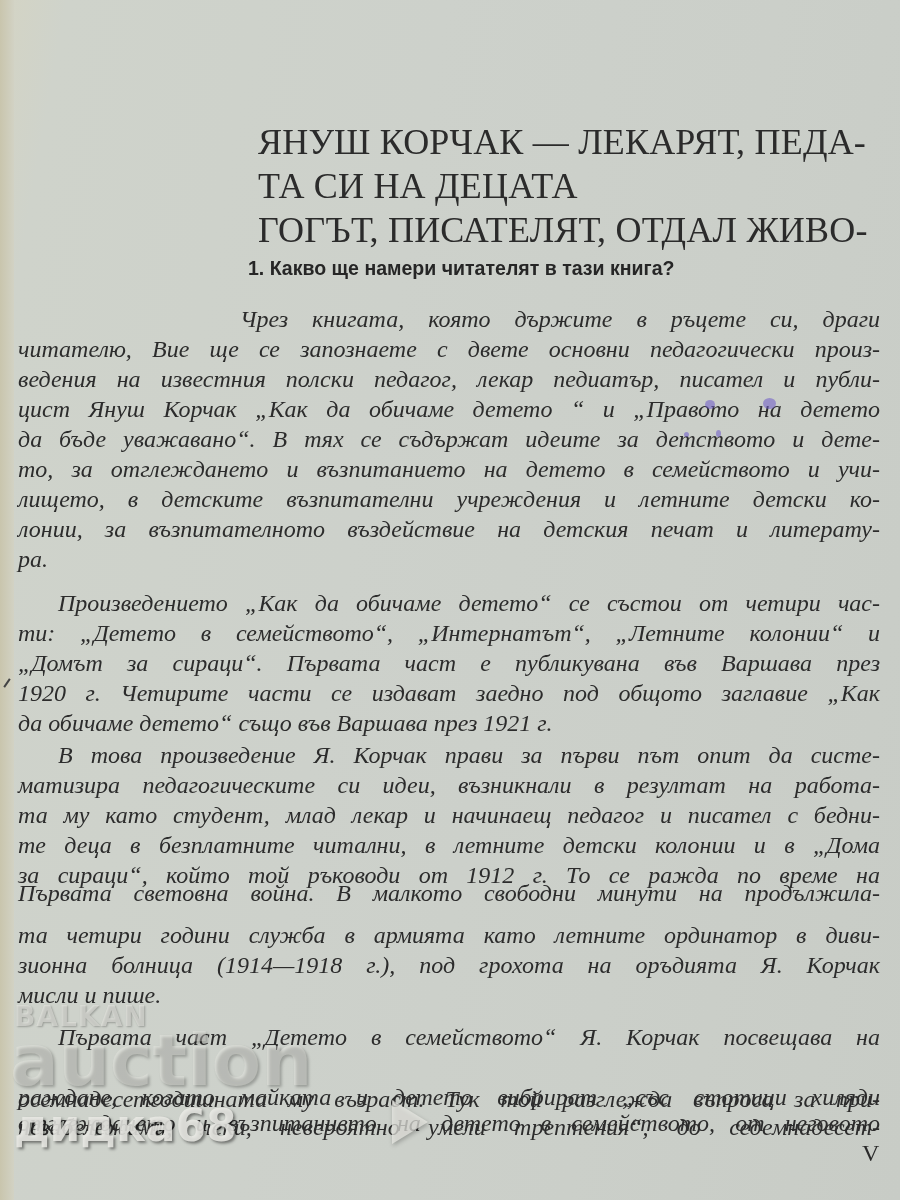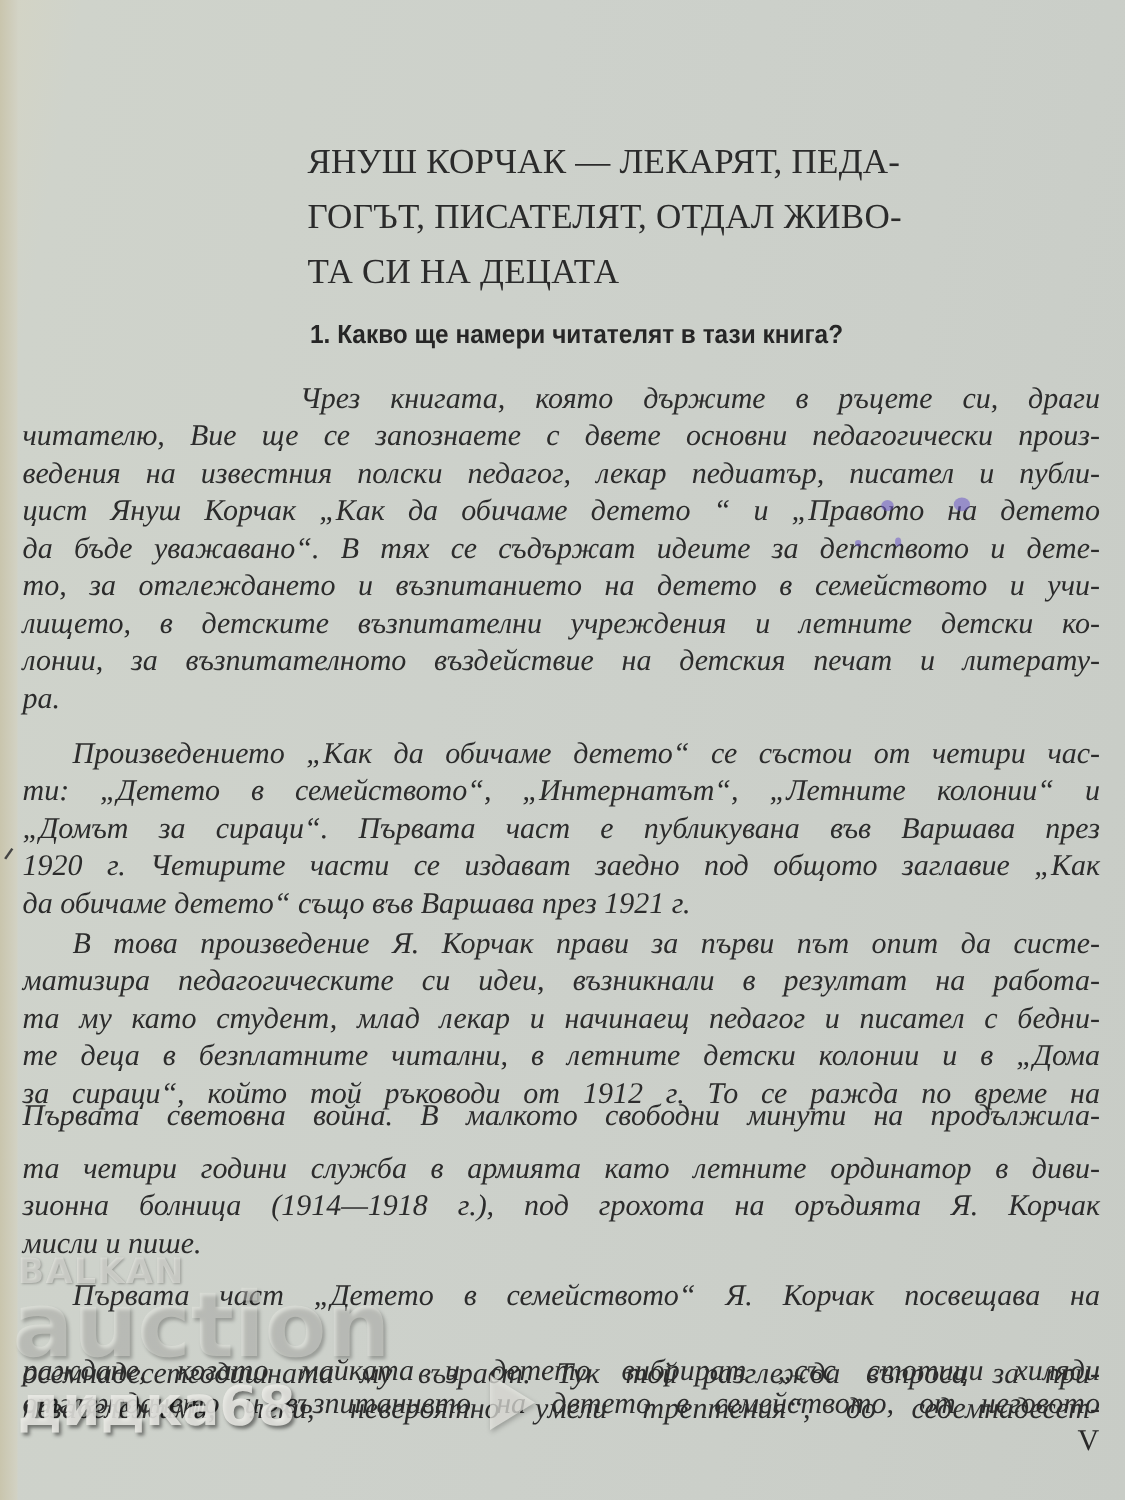--- a/index.html
+++ b/index.html
@@ -20,25 +20,25 @@
       left: 0; top: 0;
       width: 14px; height: 1200px;
       background: linear-gradient(90deg, #c9c5ad 0%, #d2d2c4 100%);
     }
     .chapter-title {
       position: absolute;
       left: 246px;
       top: 108px;
       width: 620px;
       font-family: "Liberation Serif", serif;
-      font-size: 28px;
+      font-size: 36px;
       line-height: 44px;
       letter-spacing: 0.2px;
       color: #2b2b2b;
-      margin: 0;
+      margin: 12px;
       font-weight: normal;
     }
     .chapter-title .line {
       display: block;
       white-space: nowrap;
     }
     .section-heading {
       position: absolute;
       left: 248px;
       top: 254px;
@@ -148,22 +148,22 @@
       transform: rotate(35deg);
     }
   </style>
 </head>
 <body>
 
 <div class="page-edge"></div>
 
 <h1 class="chapter-title">
   <span class="line">ЯНУШ КОРЧАК — ЛЕКАРЯТ, ПЕДА-</span>
+  <span class="line">ТА СИ НА ДЕЦАТА</span>
   <span class="line">ГОГЪТ, ПИСАТЕЛЯТ, ОТДАЛ ЖИВО-</span>
-  <span class="line">ТА СИ НА ДЕЦАТА</span>
 </h1>
 
 <h2 class="section-heading">1. Какво ще намери читателят в тази книга?</h2>
 
 <div class="body-text">
 
   <div>
     <div class="tline indent" style="top:304px">Чрез книгата, която държите в ръцете си, драги</div>
     <div class="tline" style="top:334px">читателю, Вие ще се запознаете с двете основни педагогически произ-</div>
     <div class="tline" style="top:364px">ведения на известния полски педагог, лекар педиатър, писател и публи-</div>

